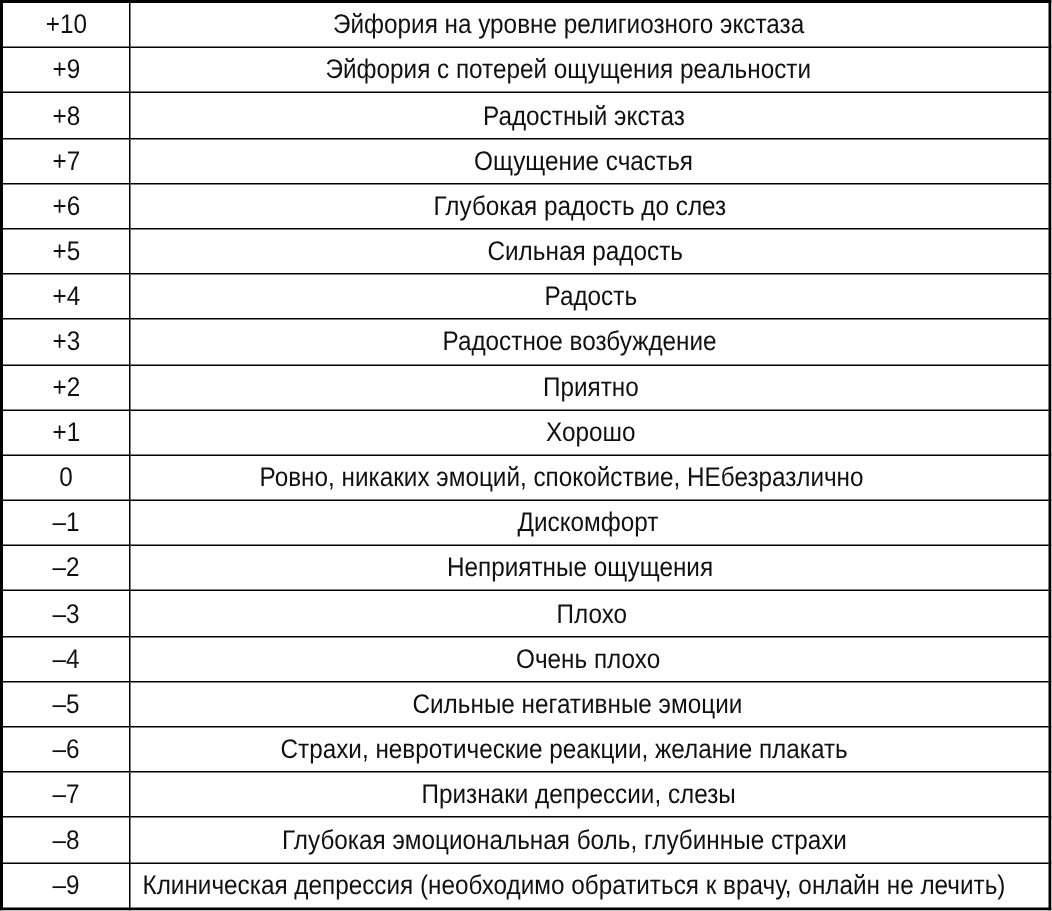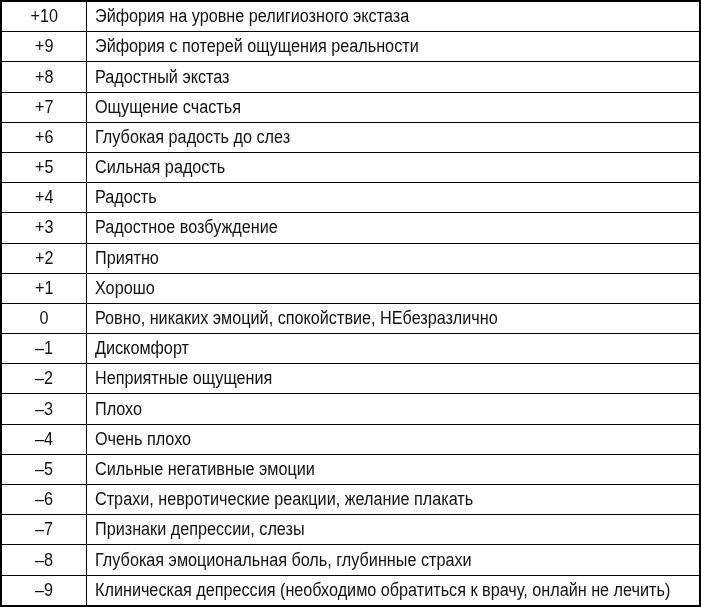--- a/index.html
+++ b/index.html
@@ -31,21 +31,21 @@
     white-space: nowrap;
     height: 27px;
   }
   td.col-value {
     width: 84px;
     text-align: center;
     margin-top: 13px;
   }
   td.col-desc {
     padding-left: 8px;
-    text-align: left;
+    text-align: center;
   }
   .cell-text {
     display: inline-block;
     transform: scaleX(0.9);
     white-space: nowrap;
     line-height: 1;
     padding-top: 1px;
   }
   td.col-value .cell-text { transform-origin: center center; }
   td.col-desc  .cell-text { transform-origin: left center; }

